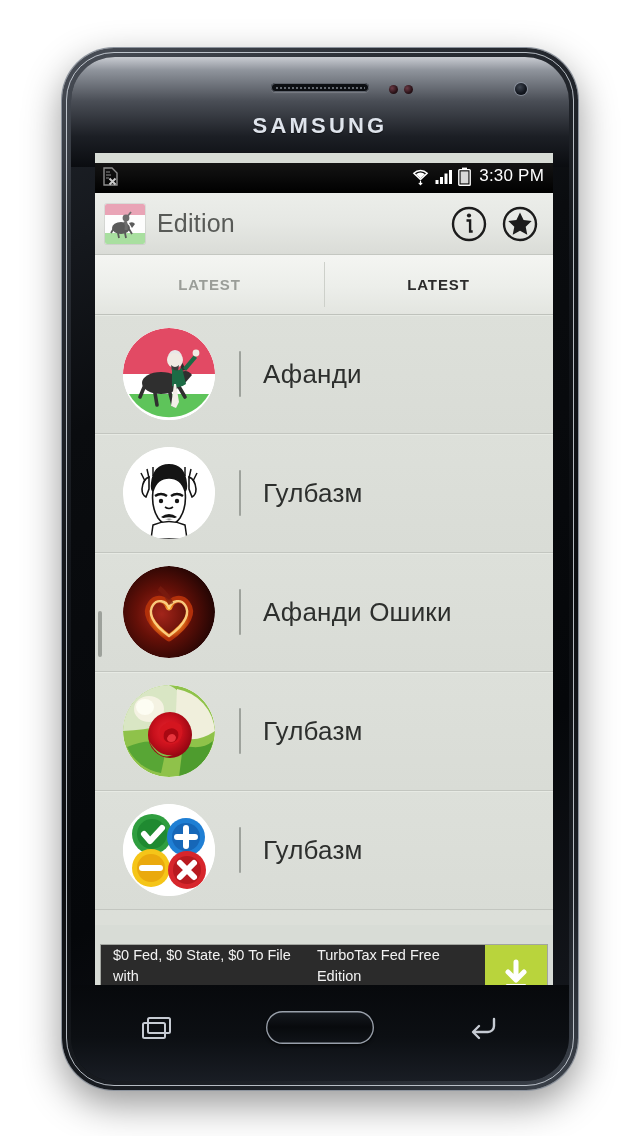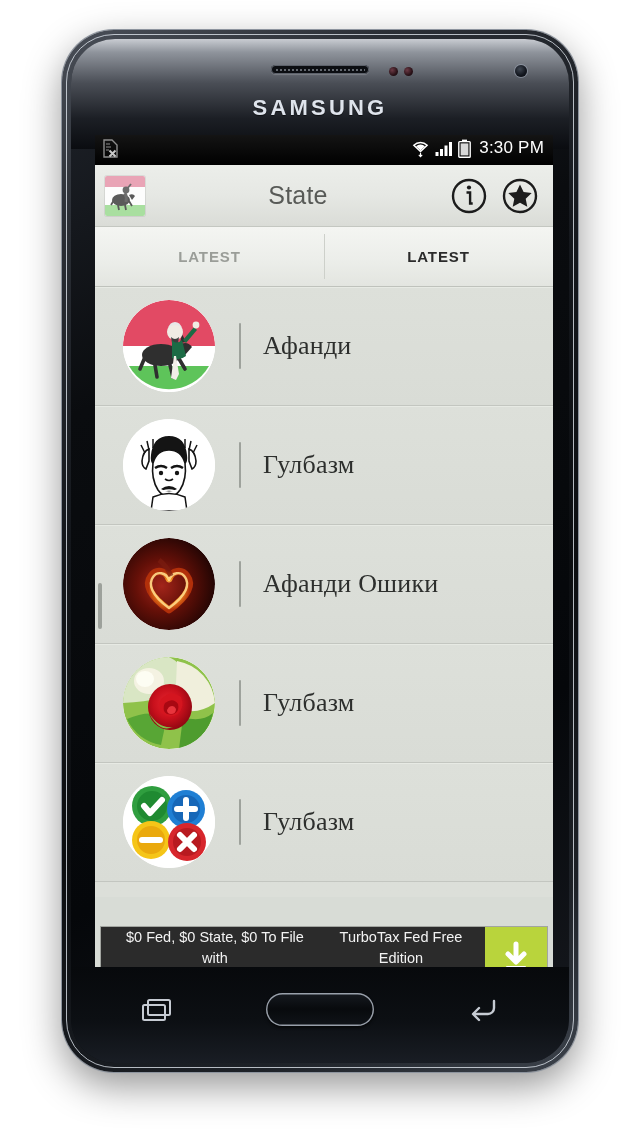--- a/index.html
+++ b/index.html
@@ -10,28 +10,27 @@
     background: #ffffff;
     font-family: "Liberation Sans", "DejaVu Sans", sans-serif;
     overflow: hidden;
     position: relative;
   }
 
   
   .device-frame {
     position: absolute;
     left: 62px;
-    top: 30px;
+    top: 48px;
     width: 516px;
     height: 1042px;
     border-radius: 52px;
     background: linear-gradient(150deg, #4a4f58 0%, #2b2f36 14%, #14171c 38%, #0b0d10 62%, #1d2127 86%, #3d434c 100%);
     box-shadow: 0 0 0 1px #8d949e, 0 14px 38px rgba(0,0,0,0.42);
     overflow: hidden;
-    text-align: center;
   }
   .device-chrome-ring {
     position: absolute;
     left: 4px; top: 4px; right: 4px; bottom: 4px;
     border-radius: 48px;
     border: 1.5px solid rgba(225,232,240,0.78);
     pointer-events: none;
   }
   .device-inner {
     position: absolute;
@@ -138,20 +137,21 @@
   }
 
   
   .status-bar {
     height: 30px;
     background: linear-gradient(180deg, #141414 0%, #000000 100%);
     display: flex;
     align-items: center;
     padding: 0 9px 4px 7px;
     position: relative;
+    margin-top: 10px;
   }
   .statusbar-left { display: flex; align-items: center; gap: 5px; flex: 1; }
   .statusbar-right { display: flex; align-items: center; gap: 5px; }
   .status-time {
     color: #ffffff;
     font-size: 17px;
     font-weight: normal;
     letter-spacing: 0.2px;
     margin-left: 3px;
     font-family: "Liberation Sans", sans-serif;
@@ -257,21 +257,21 @@
     height: 46px;
     background: #9ea29c;
     margin-left: 24px;
     flex-shrink: 0;
     border-radius: 1px;
   }
   .item-label {
     margin-left: 22px;
     font-size: 26px;
     color: #2d2f2d;
-    font-family: Liberation Serif, serif;
+    font-family: Liberation Sans, sans-serif;
     letter-spacing: 0.2px;
   }
   .scroll-indicator {
     position: absolute;
     left: 3px;
     top: 296px;
     width: 4px;
     height: 46px;
     background: #9da19b;
     border-radius: 2px;
@@ -409,21 +409,21 @@
           <rect x="0" y="11" width="40" height="18" fill="#fdfdfd"></rect>
           <rect x="0" y="29" width="40" height="11" fill="#a9dfa0"></rect>
           <ellipse cx="16" cy="24" rx="9" ry="6" fill="#5a5a5a"></ellipse>
           <path d="M9 24 l-3 5 M13 29 l1 5 M20 29 l1 5 M24 25 l3 5" stroke="#5a5a5a" stroke-width="1.8"></path>
           <path d="M24 19 q4 -2 6 1 l-3 4 z" fill="#5a5a5a"></path>
           <circle cx="21" cy="14" r="3.4" fill="#6d6d6d"></circle>
           <path d="M20 17 q2 4 1 9" stroke="#6d6d6d" stroke-width="3" fill="none"></path>
           <path d="M22 13 l4 -5" stroke="#6d6d6d" stroke-width="1.8"></path>
         </svg>
       </div>
-      <div class="app-title">State</div>
+      <div class="app-title">Edition</div>
       <div class="appbar-icon">
         <svg width="40" height="40" viewBox="0 0 40 40">
           <circle cx="20" cy="20" r="16" fill="none" stroke="#1c1c1c" stroke-width="2.4"></circle>
           <circle cx="20" cy="11.5" r="2.1" fill="#1c1c1c"></circle>
           <path d="M17.5 16.5 h3.6 v11 h2.6" fill="none" stroke="#1c1c1c" stroke-width="2.4" stroke-linejoin="miter"></path>
         </svg>
       </div>
       <div class="appbar-icon">
         <svg width="40" height="40" viewBox="0 0 40 40">
           <circle cx="20" cy="20" r="16" fill="none" stroke="#1c1c1c" stroke-width="2.4"></circle>

